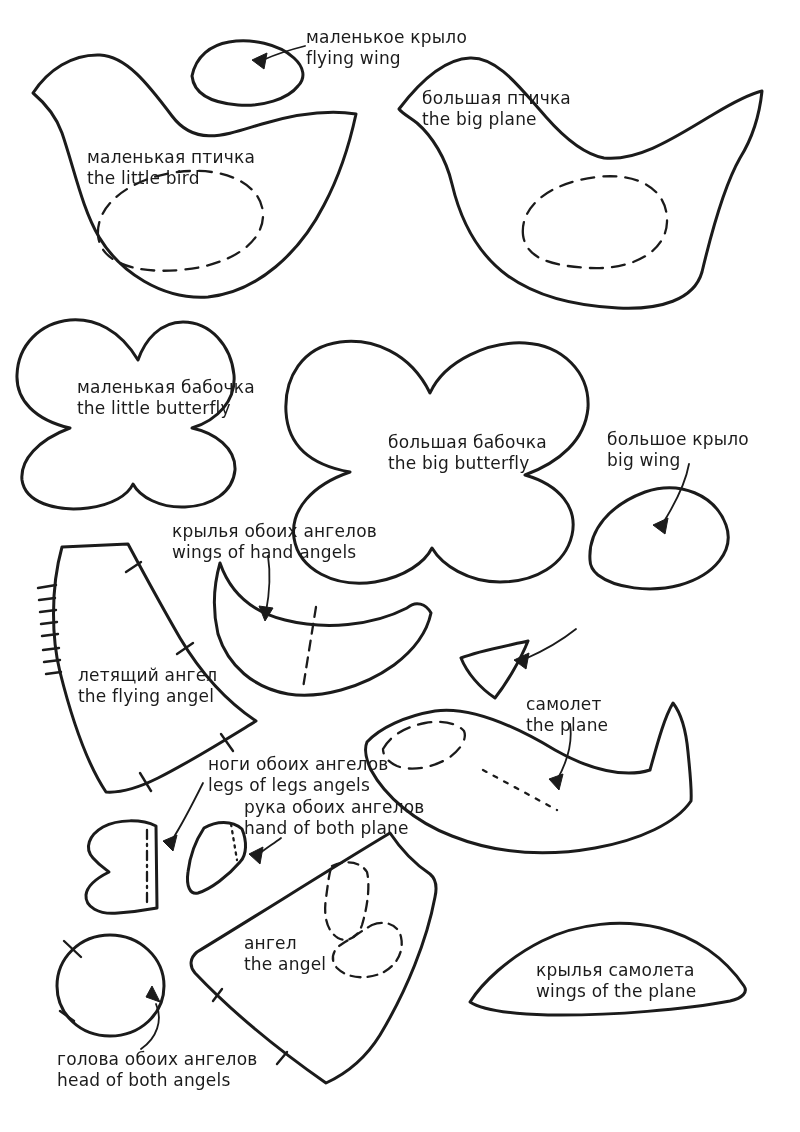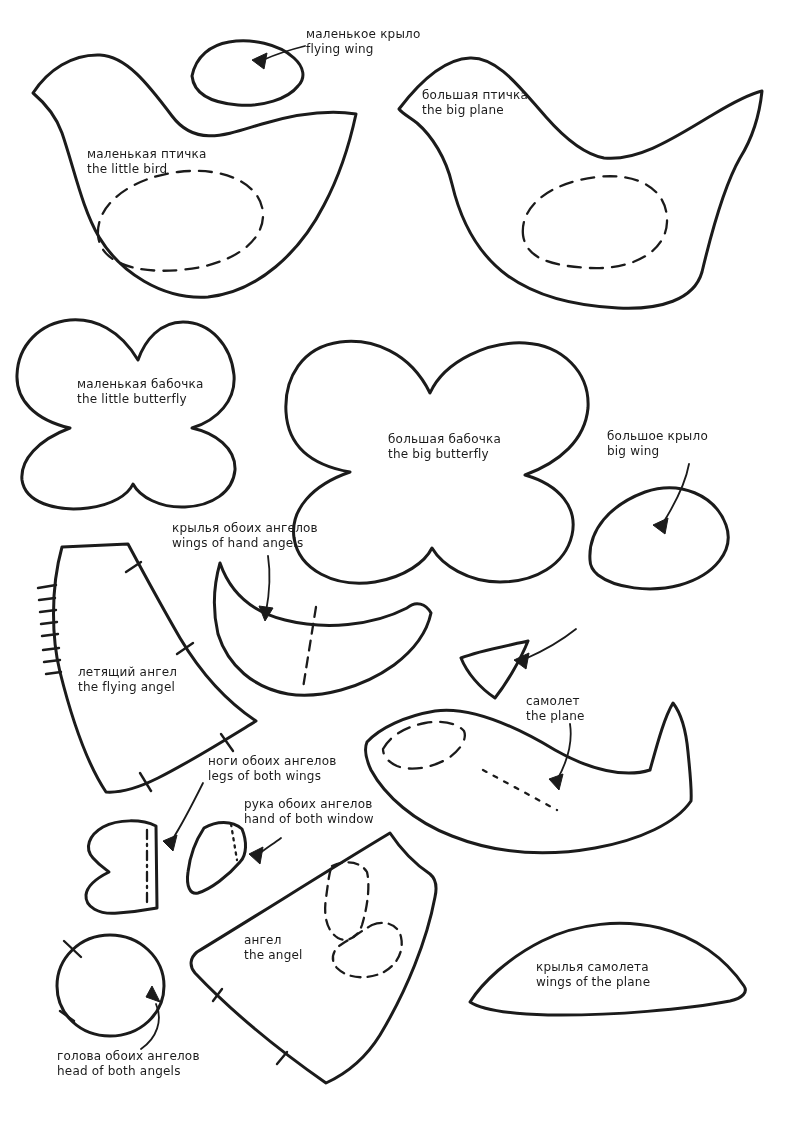--- a/index.html
+++ b/index.html
@@ -11,21 +11,21 @@
   .outline{stroke:#1b1b1b;stroke-width:3;fill:none;stroke-linecap:round;stroke-linejoin:round;}
   .thin{stroke-width:2.3;}
   .dash-big{stroke-dasharray:13 9;}
   .dash-mid{stroke-dasharray:10 7;}
   .dashdot{stroke-dasharray:9 5 2 5;}
   .dotted{stroke-dasharray:2.2 5;}
   .arrowline{stroke:#1b1b1b;stroke-width:1.8;fill:none;stroke-linecap:round;}
   .ahead{fill:#1b1b1b;stroke:#1b1b1b;stroke-width:1;stroke-linejoin:round;}
   .tick{stroke:#1b1b1b;stroke-width:2.4;stroke-linecap:round;}
   .label{
-    position:absolute;color:#1b1b1b;font-size:12px;line-height:1.22;
+    position:absolute;color:#1b1b1b;font-size:17px;line-height:1.22;
     white-space:nowrap;display:flex;flex-direction:column;letter-spacing:.2px;
   }
 </style>
 </head>
 <body>
 
 <div id="sheet">
 
   <svg width="800" height="1132" viewBox="0 0 800 1132">
 
@@ -188,26 +188,26 @@
     <span>the flying angel</span>
   </div>
 
   <div class="label" style="left:526px;top:694px">
     <span>самолет</span>
     <span>the plane</span>
   </div>
 
   <div class="label" style="left:208px;top:754px">
     <span>ноги обоих ангелов</span>
-    <span>legs of both wings</span>
+    <span>legs of legs angels</span>
   </div>
 
   <div class="label" style="left:244px;top:797px">
     <span>рука обоих ангелов</span>
-    <span>hand of both window</span>
+    <span>hand of both plane</span>
   </div>
 
   <div class="label" style="left:244px;top:933px">
     <span>ангел</span>
     <span>the angel</span>
   </div>
 
   <div class="label" style="left:536px;top:960px">
     <span>крылья самолета</span>
     <span>wings of the plane</span>

